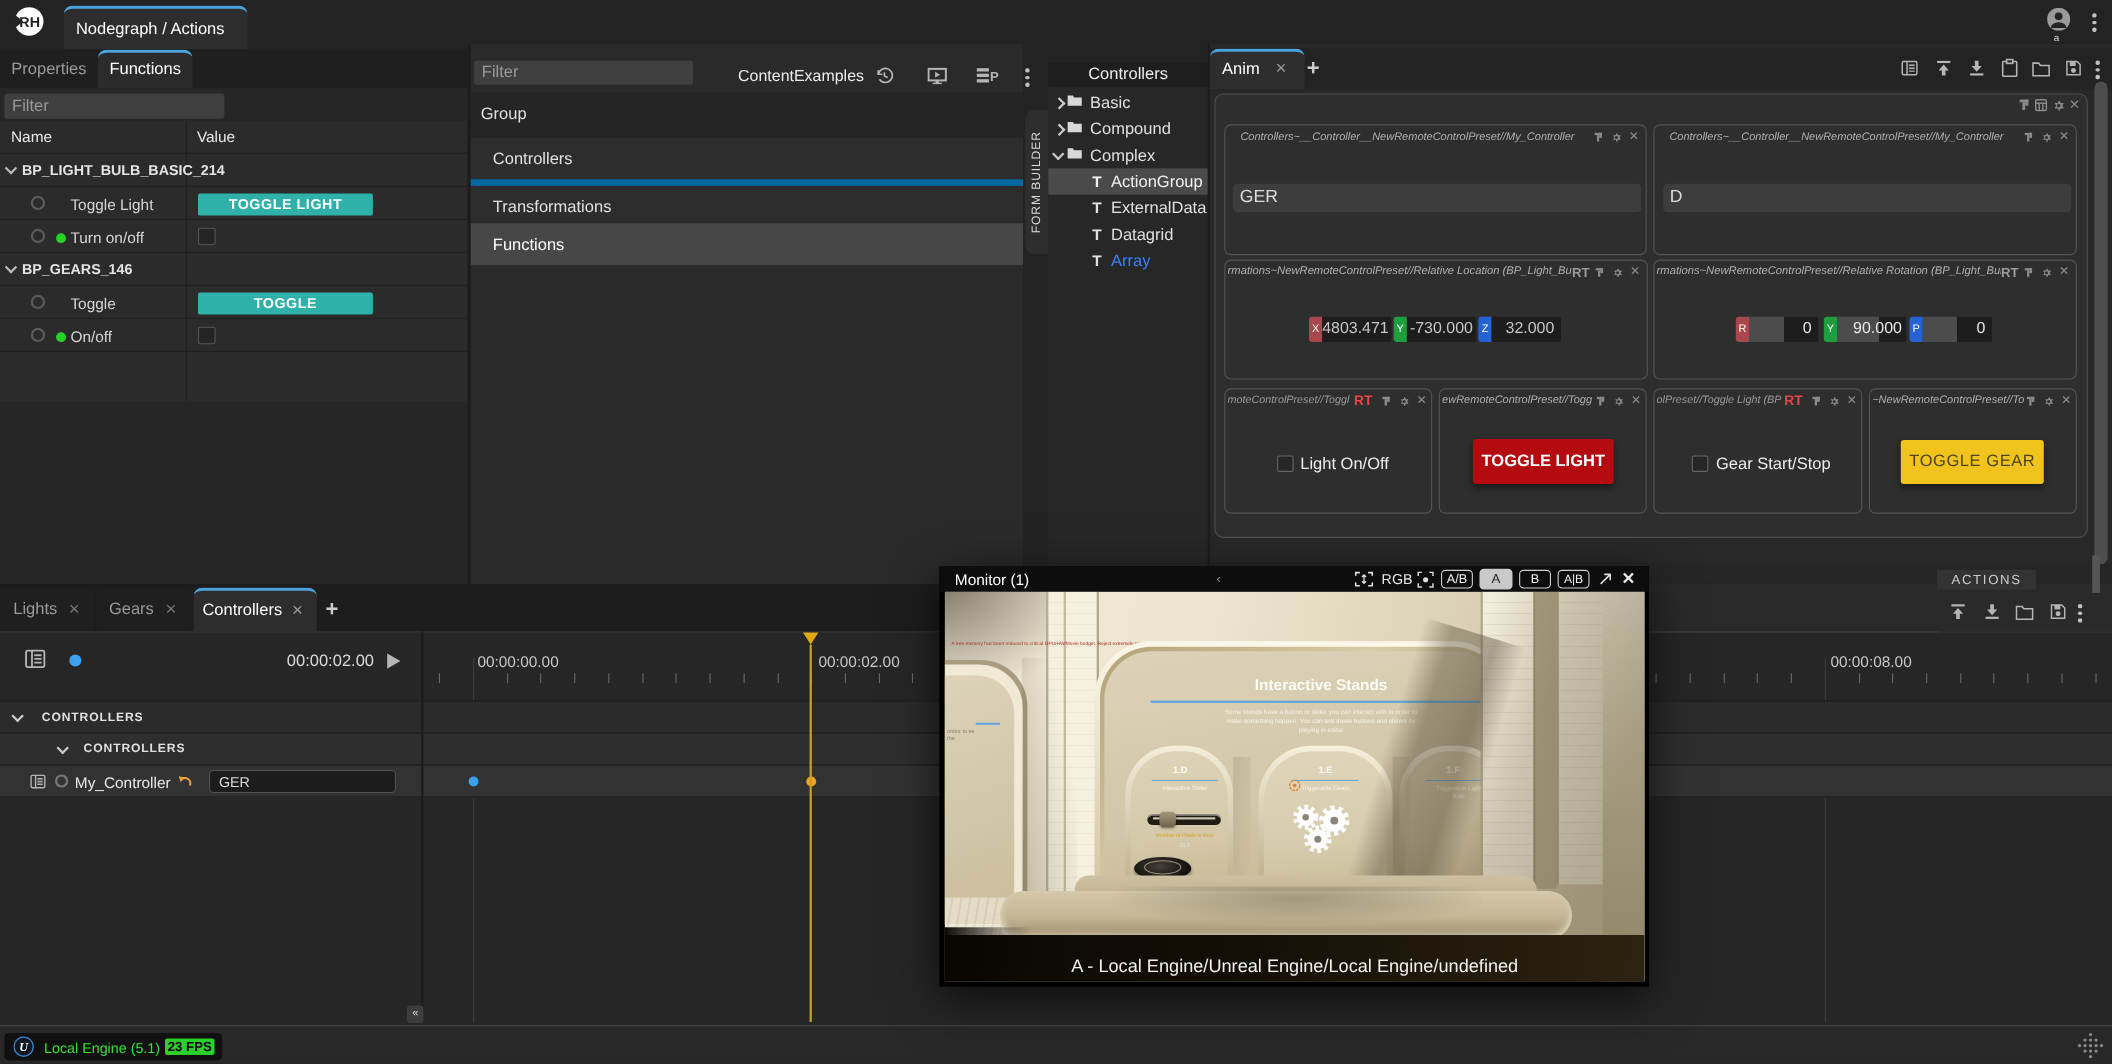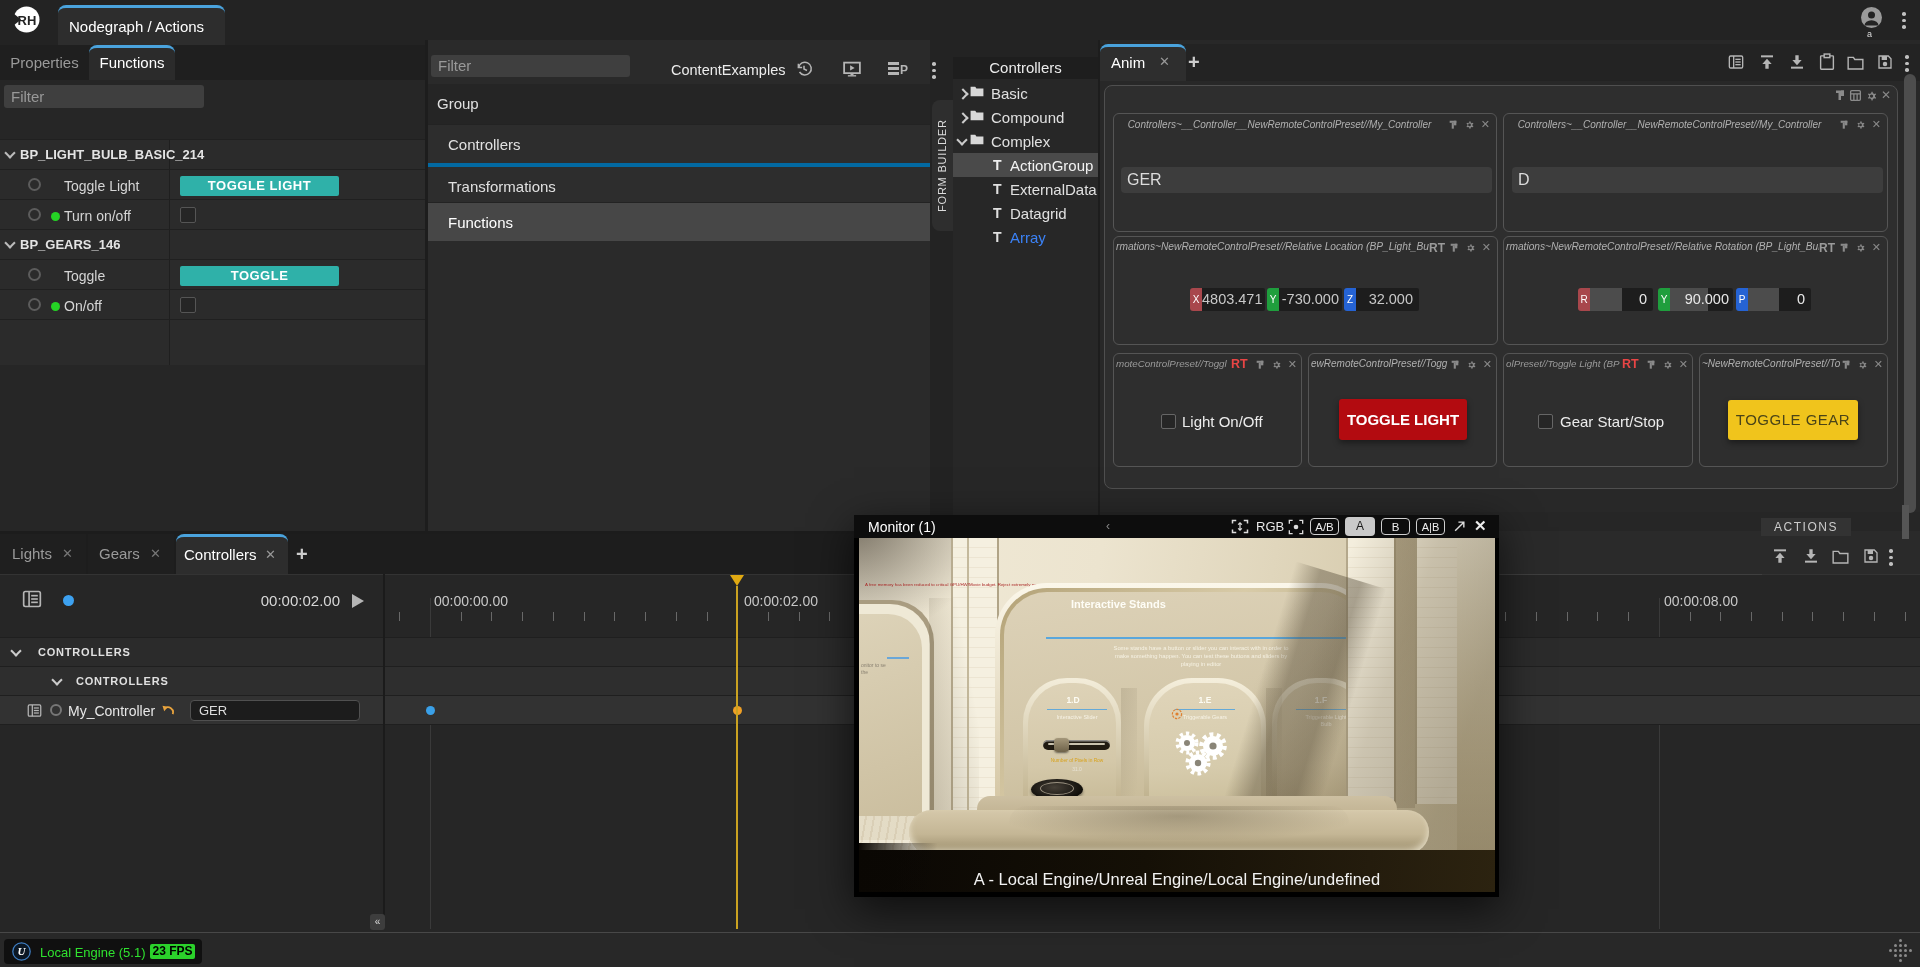--- a/index.html
+++ b/index.html
@@ -46,20 +46,25 @@
   <div class="abs" style="left:0;top:45px;width:425px;height:486px;background:#262626;">
 
     <div class="abs" style="left:0;top:0;width:425px;height:35px;background:#1f1f1f;"></div>
     <div class="abs" style="left:0;top:0;width:89px;height:35px;color:#9a9a9a;font-size:15px;display:flex;align-items:center;justify-content:center;">Properties</div>
     <div class="abs tabactive" style="left:89px;top:0;width:86px;height:35px;background:#2b2b2b;"></div>
     <div class="abs" style="left:89px;top:0;width:86px;height:35px;color:#fff;font-size:15px;display:flex;align-items:center;justify-content:center;">Functions</div>
 
     <div class="abs" style="left:0;top:35px;width:425px;height:30px;background:#262626;"></div>
     <div class="abs" style="left:4px;top:40px;width:200px;height:23px;background:#3f3f3f;border-radius:3px;color:#999;font-size:15px;line-height:23px;padding-left:7px;">Filter</div>
 
+    <div class="abs" style="left:0;top:65px;width:425px;height:29px;background:#2b2b2b;">
+      <div class="abs" style="left:10px;top:6px;color:#e8e8e8;font-size:14px;">Name</div>
+      <div class="abs" style="left:179px;top:6px;color:#e8e8e8;font-size:14px;">Value</div>
+      <div class="abs" style="left:169px;top:1px;width:1px;height:28px;background:#1f1f1f;"></div>
+    </div>
     <div class="abs" style="left:0;top:94px;width:425px;height:226px;background:#2b2b2b;">
       <div class="abs" style="left:169px;top:0;width:1px;height:226px;background:#1f1f1f;"></div>
 
       <div class="abs" style="left:0;top:0;width:425px;height:30px;border-top:1px solid #202020;">
         <span class="chev down abs" style="left:6px;top:9px;border-color:#bbb;"></span>
         <div class="abs" style="left:20px;top:7px;color:#e4e4e4;font-size:13px;font-weight:bold;">BP_LIGHT_BULB_BASIC_214</div>
       </div>
       <div class="abs" style="left:0;top:30px;width:425px;height:30px;border-top:1px solid #202020;">
         <div class="abs" style="left:28px;top:8px;width:13px;height:13px;border:2px solid #5c5c5c;border-radius:50%;"></div>
         <div class="abs" style="left:64px;top:8px;color:#d5d5d5;font-size:14px;">Toggle Light</div>
@@ -122,21 +127,21 @@
         <i></i>
         <i></i>
       </div>
 
     <div class="abs" style="left:0;top:44px;width:502px;height:40px;background:#252525;">
       <div class="abs" style="left:9px;top:11px;color:#e0e0e0;font-size:15px;">Group</div>
     </div>
     <div class="abs" style="left:0;top:84px;width:502px;height:39px;background:#2d2d2d;border-top:1px solid #232323;">
       <div class="abs" style="left:20px;top:11px;color:#e0e0e0;font-size:15px;">Controllers</div>
     </div>
-    <div class="abs" style="left:0;top:123px;width:502px;height:39px;background:#2d2d2d;border-top:4px solid #0369a1;">
+    <div class="abs" style="left:0;top:123px;width:502px;height:39px;background:#2d2d2d;border-top:6px solid #0369a1;">
       <div class="abs" style="left:20px;top:11px;color:#e0e0e0;font-size:15px;">Transformations</div>
     </div>
     <div class="abs" style="left:0;top:162px;width:502px;height:39px;background:#474747;border-top:1px solid #232323;">
       <div class="abs" style="left:20px;top:11px;color:#fff;font-size:15px;">Functions</div>
     </div>
   </div>
 
   <div class="abs" style="left:930px;top:40px;width:23px;height:491px;background:#232323;"></div>
   <div class="abs" style="left:932px;top:100px;width:21px;height:131px;background:#2e2e2e;border-radius:8px 0 0 8px;">
     <div style="position:absolute;left:0;top:0;width:21px;height:131px;writing-mode:vertical-rl;transform:rotate(180deg);color:#dcdcdc;font-size:11px;letter-spacing:0.8px;text-align:center;line-height:21px;">FORM BUILDER</div>
@@ -614,21 +619,21 @@
       <div class="abs" style="left:-56px;top:66px;width:127px;height:236px;border-radius:40px 40px 0 0;background:#efe9d6;"></div>
       <div class="abs" style="left:-48px;top:76px;width:111px;height:226px;border-radius:34px 34px 0 0;background:linear-gradient(160deg,#ded4ba,#c9bc9c);"></div>
       <div class="abs" style="left:28px;top:119px;width:22px;height:1.5px;background:#6aa7d8;"></div>
       <div class="abs" style="left:2px;top:124px;width:40px;color:#8a8272;font-size:5px;line-height:7px;">onitor to se<br>the</div>
       <div class="abs" style="left:0px;top:278px;width:160px;height:34px;background:repeating-linear-gradient(100deg,#eee8d6 0 6px,#e0d6c0 6px 8px);opacity:0.7;"></div>
       <div class="abs" style="left:6px;top:44px;width:185px;color:#a82020;font-size:4.4px;white-space:nowrap;opacity:0.95;">A free memory has been reduced to critical GPU/HW/Movie budget. Reject extremely poor system clock</div>
       <div class="abs" style="left:136px;top:45px;width:378px;height:262px;border-radius:52px;background:linear-gradient(180deg,#fbf7ea,#cdbd97);"></div>
       <div class="abs" style="left:141px;top:50px;width:368px;height:252px;border-radius:47px;background:linear-gradient(135deg,#b3a277,#d8cba8 40%,#9d8e67);"></div>
       <div class="abs" style="left:145px;top:54px;width:360px;height:244px;border-radius:43px;background:linear-gradient(170deg,#ddd2b8 0%,#d2c6a8 55%,#bfb18b 100%);"></div>
       <div class="abs" style="left:360px;top:54px;width:145px;height:244px;border-radius:0 43px 43px 0;background:linear-gradient(115deg,rgba(122,109,82,0) 30%,rgba(122,109,82,0.35) 75%);"></div>
-      <div class="abs" style="left:212px;top:60px;width:260px;color:#fefdf6;font-size:11px;font-weight:bold;">Interactive Stands</div>
+      <div class="abs" style="left:212px;top:76px;width:260px;color:#fefdf6;font-size:14px;font-weight:bold;text-align:center;">Interactive Stands</div>
       <div class="abs" style="left:187px;top:99px;width:310px;height:1.5px;background:#5aa7dc;"></div>
       <div class="abs" style="left:212px;top:106px;width:260px;color:#faf7ea;font-size:5.8px;line-height:8px;text-align:center;opacity:0.9;">Some stands have a button or slider you can interact with in order to<br>make something happen. You can test these buttons and sliders by<br>playing in editor</div>
       <div class="abs" style="left:164px;top:140px;width:98px;height:142px;border-radius:44px 44px 18px 18px;background:linear-gradient(180deg,#f3edda,#baab85);"></div>
       <div class="abs" style="left:169px;top:145px;width:88px;height:134px;border-radius:40px 40px 14px 14px;background:linear-gradient(175deg,#ded3b8 0%,#d4c8a9 60%,#c3b692 100%);"></div>
       <div class="abs" style="left:199px;top:157px;width:30px;color:#fdfcf4;font-size:8.5px;font-weight:bold;text-align:center;">1.D</div>
       <div class="abs" style="left:188px;top:171px;width:60px;height:1.2px;background:#64a9d8;"></div>
       <div class="abs" style="left:183px;top:176px;width:70px;color:#f7f3e6;font-size:5.5px;text-align:center;">Interactive Slider</div>
       <div class="abs" style="left:184px;top:202px;width:67px;height:10px;border-radius:5px;background:#211b12;box-shadow:inset 0 1.5px 0 rgba(255,255,255,0.5);"></div>
       <div class="abs" style="left:189px;top:204.5px;width:57px;height:2.5px;border-radius:2px;background:#c9c2ae;"></div>
       <div class="abs" style="left:195px;top:199.5px;width:15px;height:14px;border-radius:4px;background:linear-gradient(180deg,#a4977a,#6e6249);box-shadow:0 1px 2px rgba(0,0,0,0.5);"></div>

